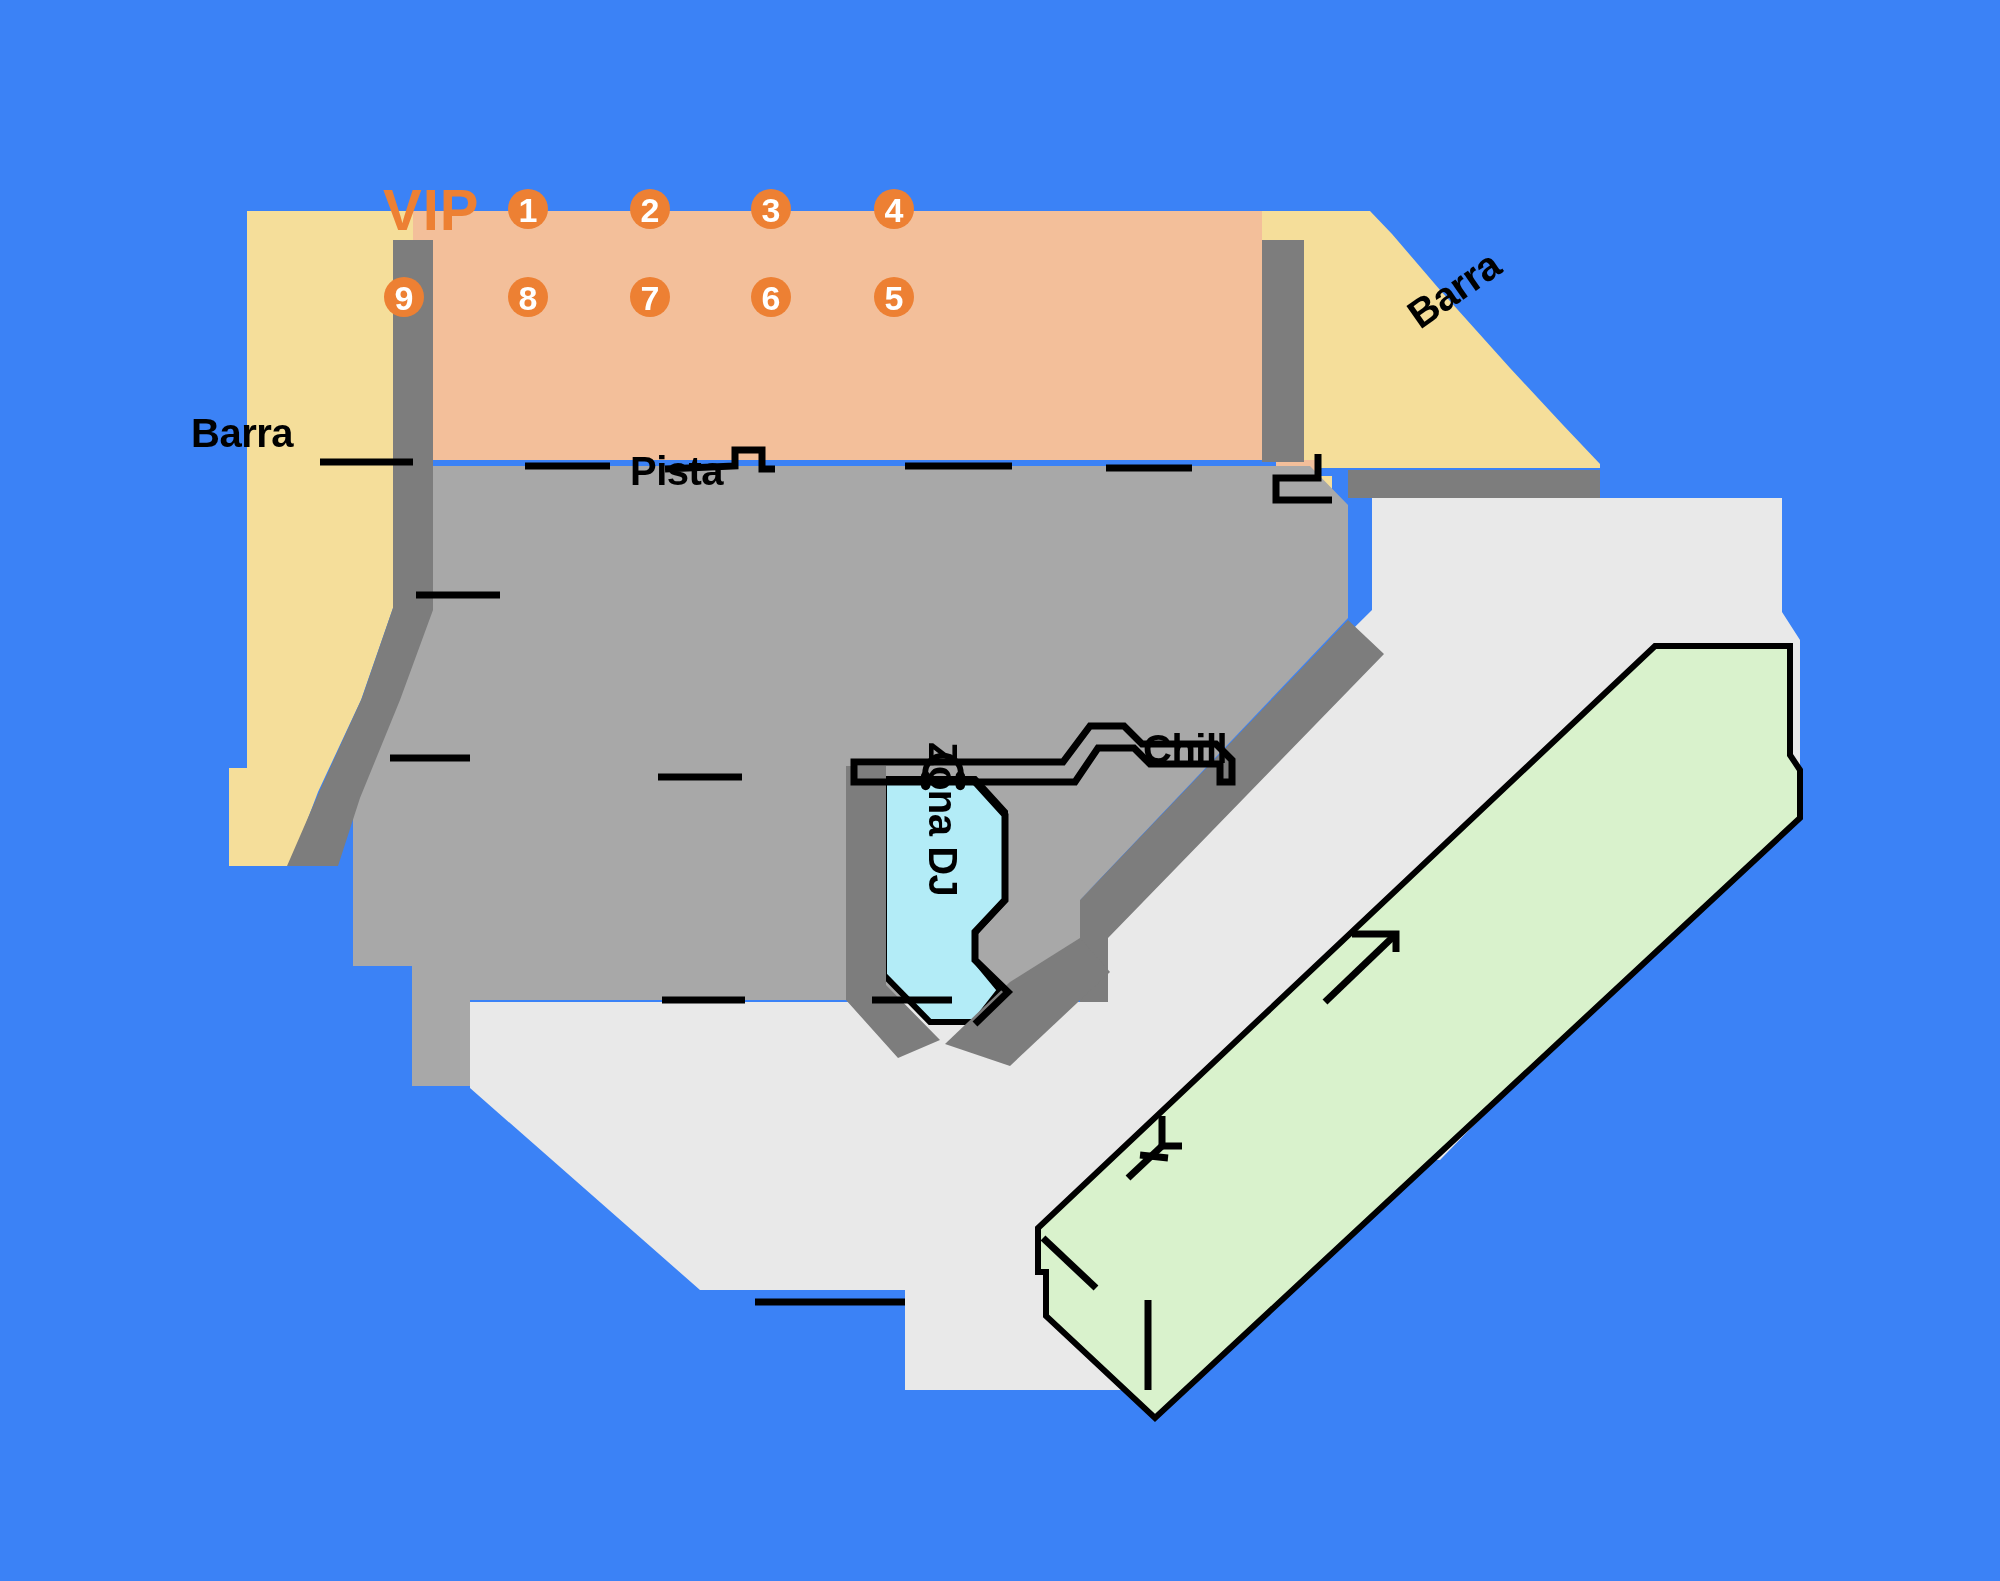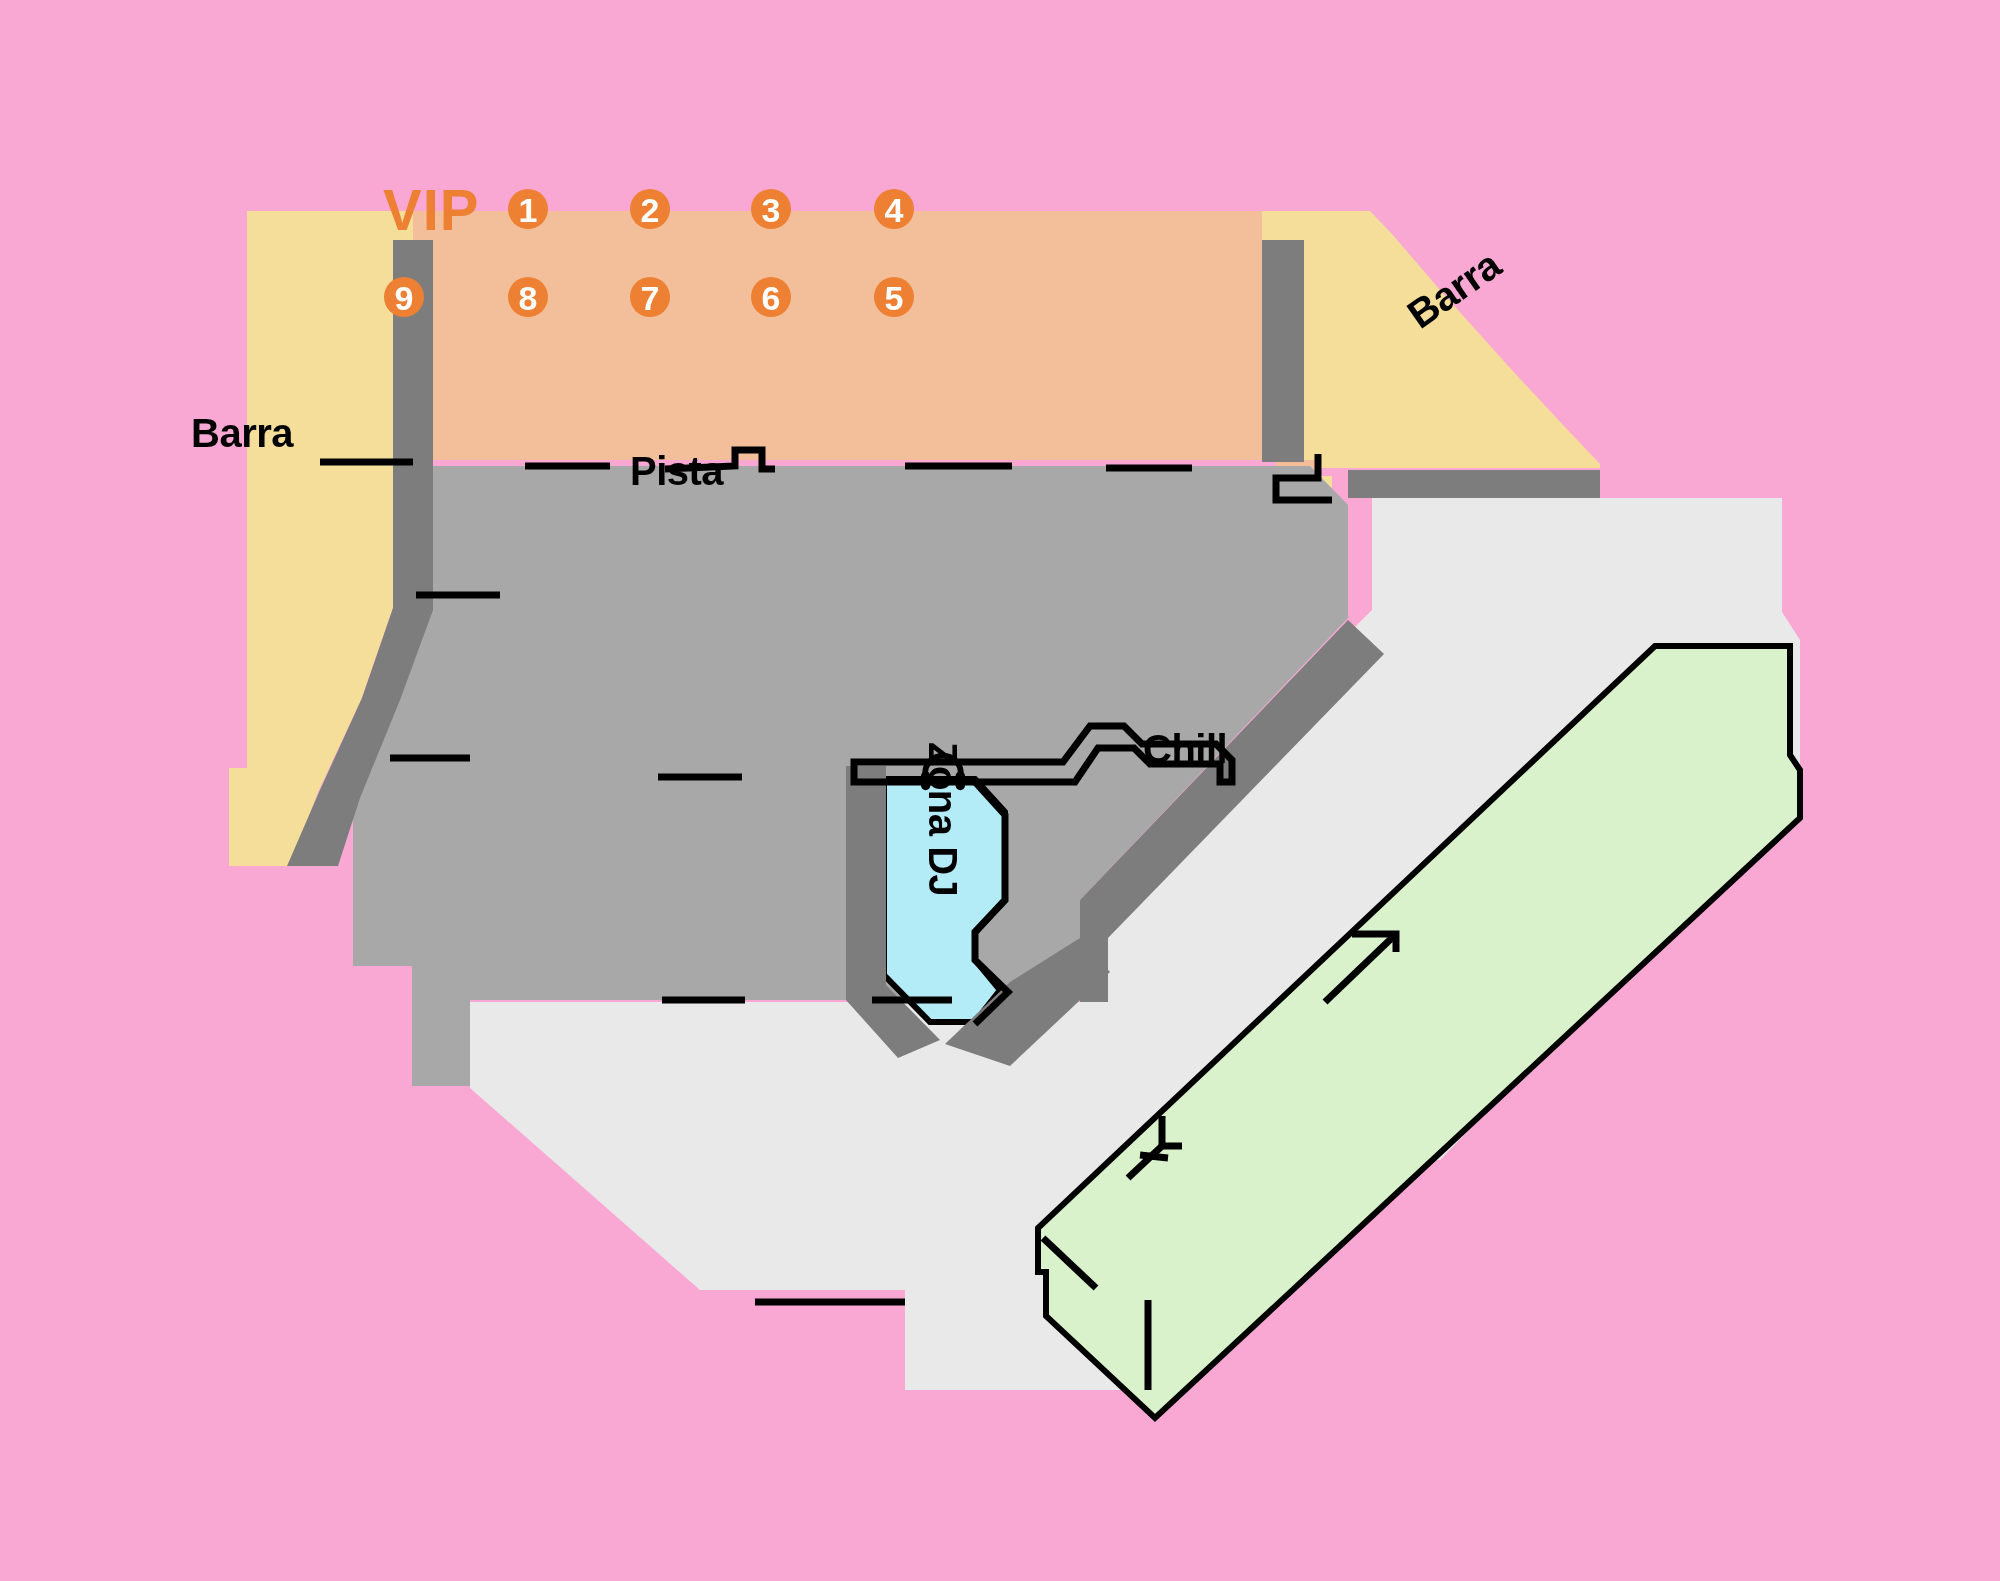--- a/index.html
+++ b/index.html
@@ -7,21 +7,21 @@
     padding: 0;
     background: #000000;
     width: 2000px;
     height: 1581px;
     overflow: hidden;
   }
   #stage {
     position: relative;
     width: 2000px;
     height: 1581px;
-    background: #f9a8d4;
+    background: #3b82f6;
     font-family: "Liberation Sans", sans-serif;
   }
   svg#plan {
     position: absolute;
     left: 0;
     top: 0;
     width: 2000px;
     height: 1581px;
     display: block;
   }

